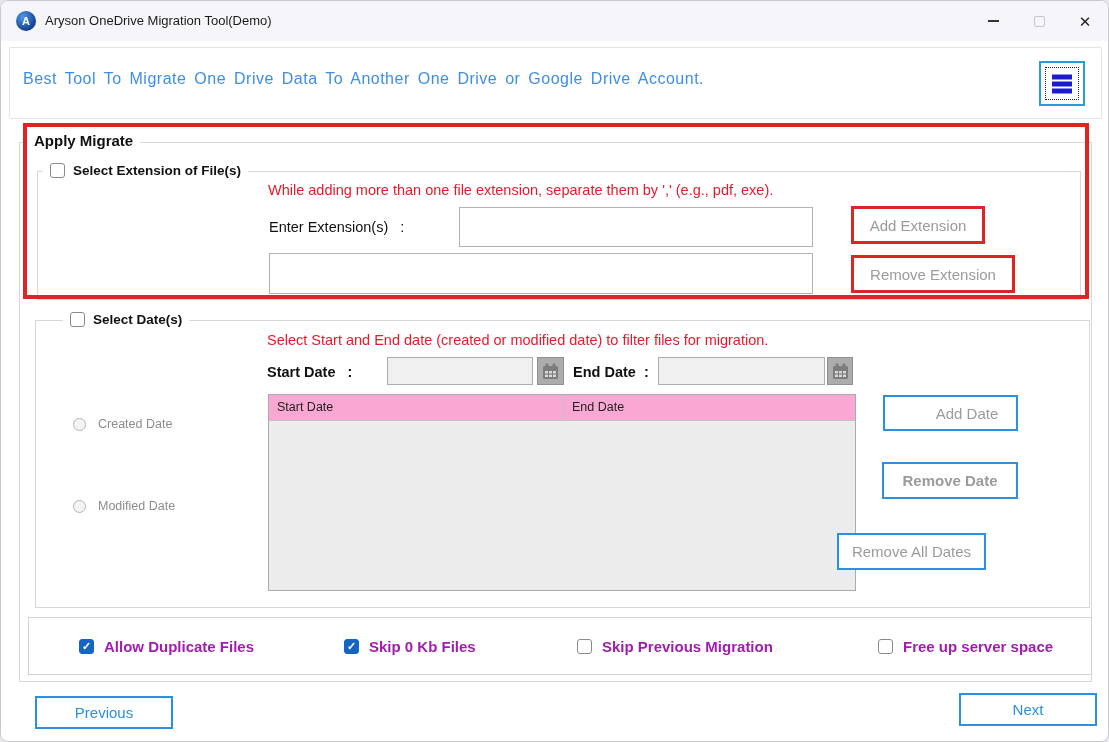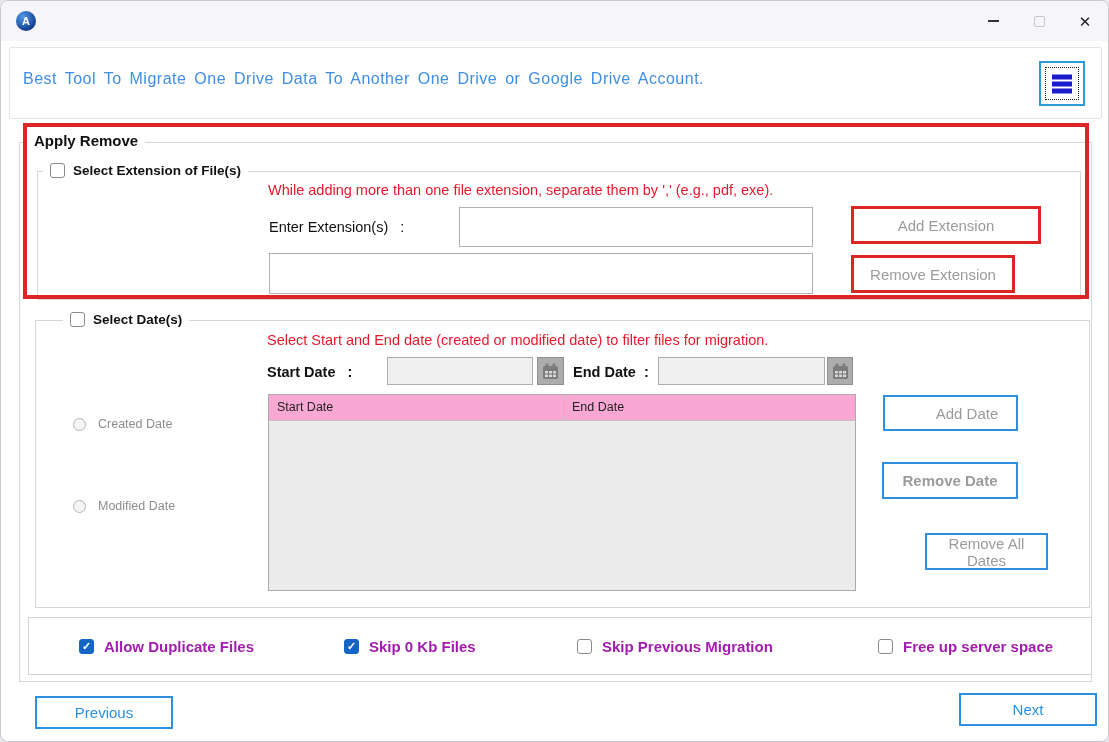--- a/index.html
+++ b/index.html
@@ -86,20 +86,21 @@
   .options-box { position:absolute; left:27px; top:616px; width:1064px; height:58px; border:1px solid #d2d2d2; }
   .opt-item { position:absolute; top:637px; display:flex; align-items:center; gap:10px; font-size:15px; font-weight:bold; color:#a21caf; }
 </style>
 </head>
 <body>
 
 <div class="window">
 
   <div class="titlebar">
     <div class="app-icon">A</div>
+    <div class="win-title">Aryson OneDrive Migration Tool(Demo)</div>
     <div class="win-controls">
       <div class="win-btn">
         <span class="min-glyph"></span>
       </div>
       <div class="win-btn">
         <span class="max-glyph"></span>
       </div>
       <div class="win-btn">
         <span class="close-glyph">✕</span>
       </div>
@@ -111,33 +112,33 @@
     <button class="menu-btn">
       <span class="hamburger">
           <i></i>
           <i></i>
           <i></i>
         </span>
     </button>
   </div>
 
   <div class="groupbox" style="left:18px; top:141px; width:1073px; height:540px;"></div>
-  <span class="legend legend-title" style="left:26px; top:131px;">Apply Remove</span>
+  <span class="legend legend-title" style="left:26px; top:131px;">Apply Migrate</span>
 
   <div class="groupbox" style="left:36px; top:170px; width:1044px; height:129px;"></div>
   <span class="legend" style="left:42px; top:162px;">
     <span class="cb-legend">
       <span class="cb-box"></span>
       <span>Select Extension of File(s)</span>
     </span>
   </span>
   <div class="hint" style="left:267px; top:181px;">While adding more than one file extension, separate them by ',' (e.g., pdf, exe).</div>
   <div class="field-label" style="left:268px; top:218px;">Enter Extension(s)   :</div>
   <input class="txt-input" style="left: 458px; top: 206px; width: 354px; height: 40px;" value="">
-  <button class="red-annot-btn" style="left:850px; top:205px; width:190px; height:38px;">Add Extension</button>
+  <button class="red-annot-btn" style="left:850px; top:205px; width:134px; height:38px;">Add Extension</button>
   <input class="txt-input" style="left: 268px; top: 252px; width: 544px; height: 41px;" value="">
   <button class="red-annot-btn" style="left:850px; top:254px; width:164px; height:38px;">Remove Extension</button>
 
   <div class="annot-rect" style="left:22px; top:122px; width:1066px; height:176px;"></div>
 
   <div class="groupbox" style="left:34px; top:319px; width:1055px; height:288px;"></div>
   <span class="legend" style="left:62px; top:311px;">
     <span class="cb-legend">
       <span class="cb-box"></span>
       <span>Select Date(s)</span>
@@ -187,21 +188,21 @@
 
   <div class="date-table" style="left:267px; top:393px; width:588px; height:197px;">
     <div class="thead">
       <div class="th">Start Date</div>
       <div class="th">End Date</div>
     </div>
   </div>
 
   <button class="blue-btn" style="left:882px; top:394px; width:135px; height:36px;padding-left:33px;">Add Date</button>
   <button class="blue-btn" style="left:881px; top:461px; width:136px; height:37px; font-weight:bold;">Remove Date</button>
-  <button class="blue-btn" style="left:924px; top:532px; width:123px; height:37px;">Remove All Dates</button>
+  <button class="blue-btn" style="left:836px; top:532px; width:149px; height:37px;">Remove All Dates</button>
 
   <div class="options-box"></div>
   <div class="opt-item" style="left:78px;">
     <span class="cb-box checked"></span>
     <span>Allow Duplicate Files</span>
   </div>
   <div class="opt-item" style="left:343px;">
     <span class="cb-box checked"></span>
     <span>Skip 0 Kb Files</span>
   </div>

